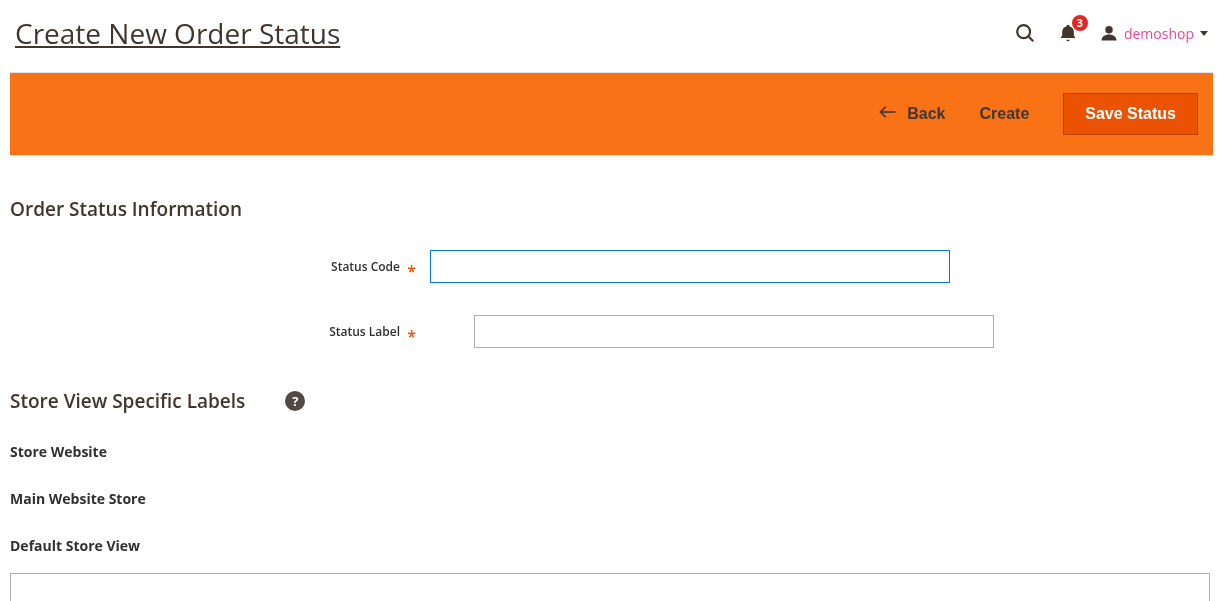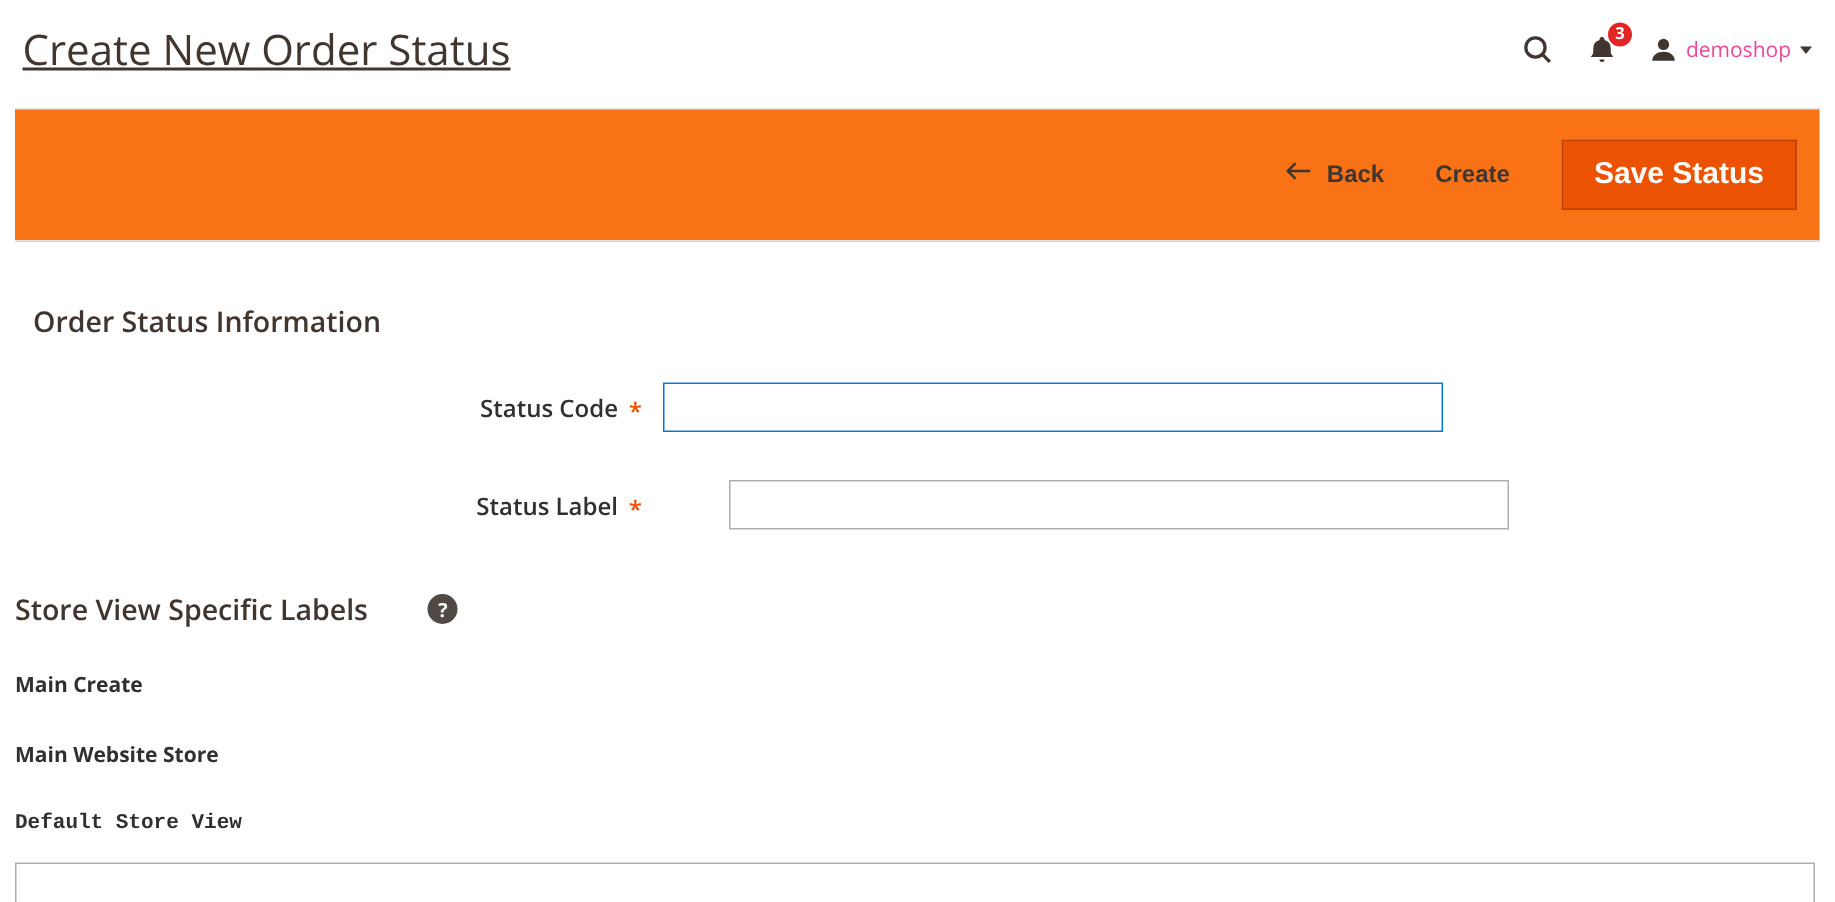--- a/index.html
+++ b/index.html
@@ -75,28 +75,28 @@
     color: #41362f;
     cursor: pointer;
     display: flex;
     align-items: center;
     gap: 10px;
   }
   .btn-primary {
     background: #eb5202;
     color: #fff;
     border: none;
-    font-size: 20px;
+    font-size: 16px;
     font-weight: 600;
     padding: 12px 22px;
     cursor: pointer;
     box-shadow: 0 0 0 1px #b84002 inset;
   }
   .section {
-    padding: 40px 10px 0 22px;
+    padding: 40px 10px 0 10px;
   }
   .section-title {
     font-size: 19px;
     font-weight: 600;
     color: #41362f;
     display: flex;
     align-items: center;
     gap: 40px;
   }
   .help-icon {
@@ -112,21 +112,21 @@
     cursor: help;
   }
   .form-row {
     display: flex;
     align-items: center;
     margin-top: 28px;
   }
   .form-label {
     width: 420px;
     text-align: right;
-    font-size: 16px;
+    font-size: 12px;
     font-weight: 600;
     color: #303030;
     padding-right: 30px;
     position: relative;
   }
   .form-label.required::after {
     content: "*";
     color: #eb5202;
     position: absolute;
     right: 14px;
@@ -153,21 +153,20 @@
     margin-top: 28px;
   }
   .store-view {
     margin-top: 28px;
   }
   .store-view-label {
     font-size: 14px;
     font-weight: 700;
     color: #303030;
     margin-bottom: 18px;
-    font-family: Liberation Mono, monospace;
   }
   .store-view-input {
     width: 100%;
     max-width: 1200px;
     height: 33px;
     border: 1px solid #adadad;
     font-size: 14px;
     padding: 0 9px;
     outline: none;
   }
@@ -234,20 +233,20 @@
     <input class="form-input" type="text" value="" style="">
   </div>
 </div>
 
 <div class="store-section">
   <div class="section-title">
     <span>Store View Specific Labels</span>
     <span class="help-icon">?</span>
   </div>
 
-  <div class="store-group-label">Main Create</div>
+  <div class="store-group-label">Store Website</div>
   <div class="store-group-label">Main Website Store</div>
 
   <div class="store-view">
     <div class="store-view-label">Default Store View</div>
     <input class="store-view-input" type="text" value="" style="">
   </div>
 </div>
 
 </body></html>

